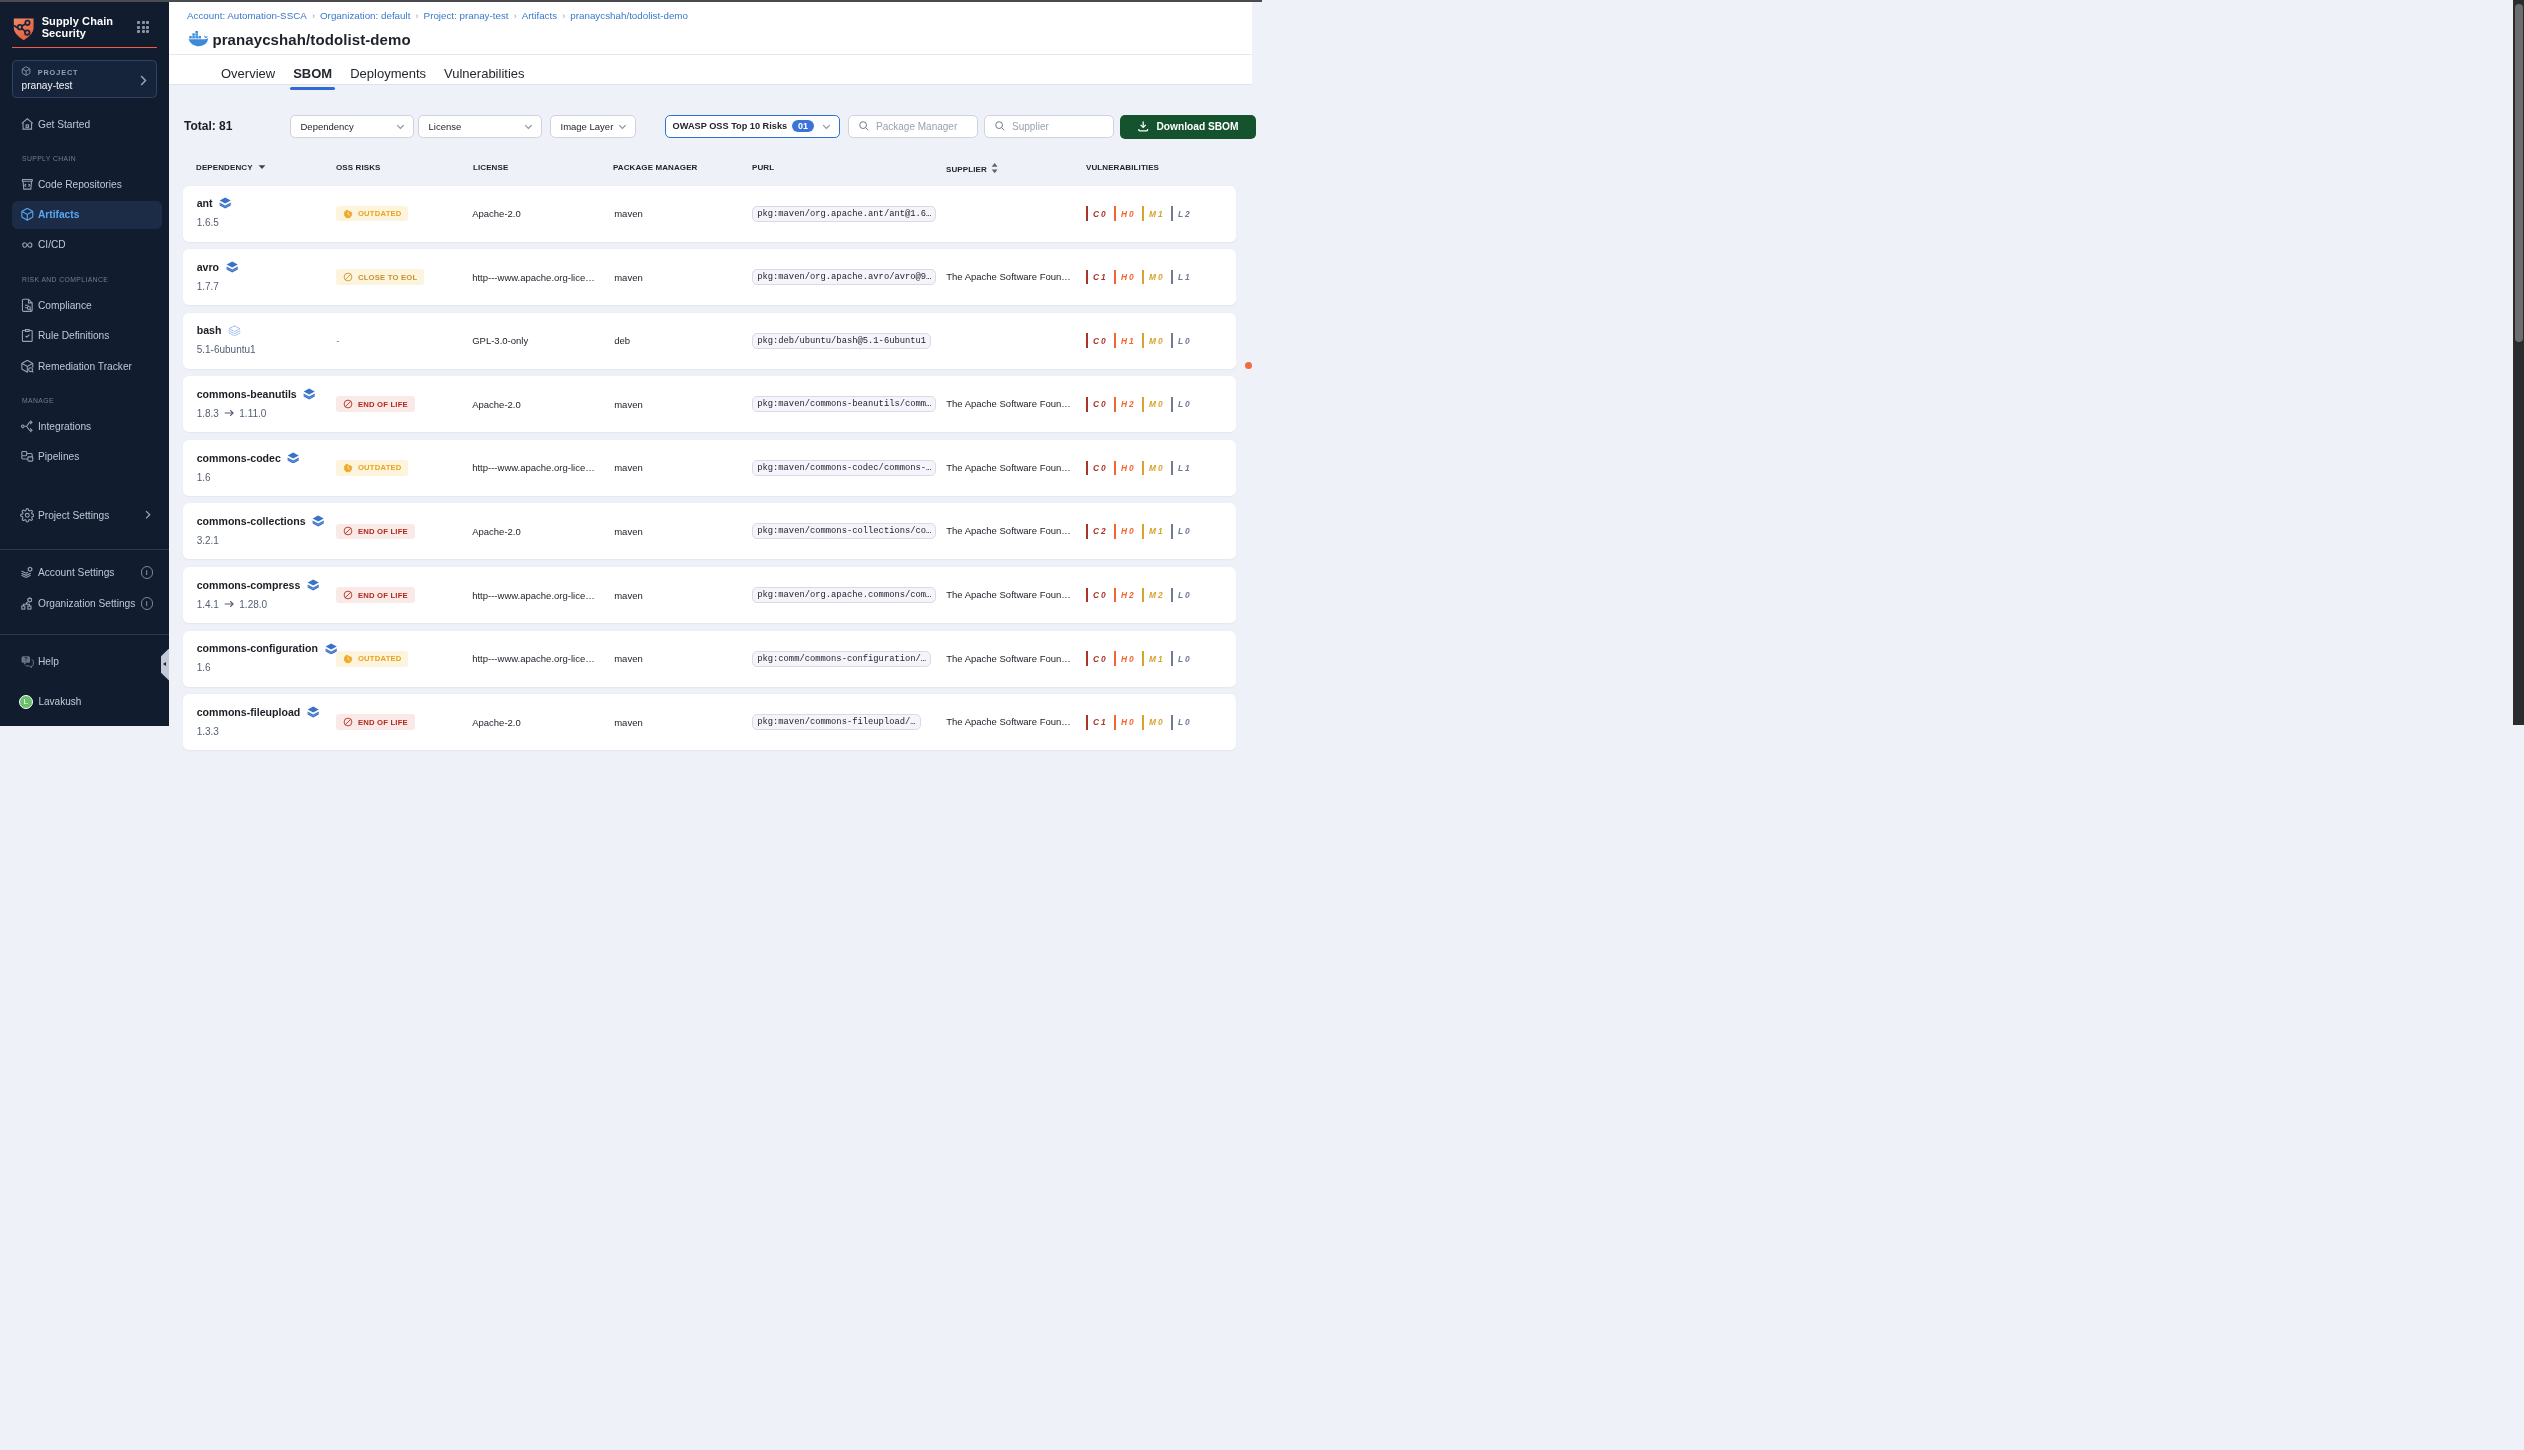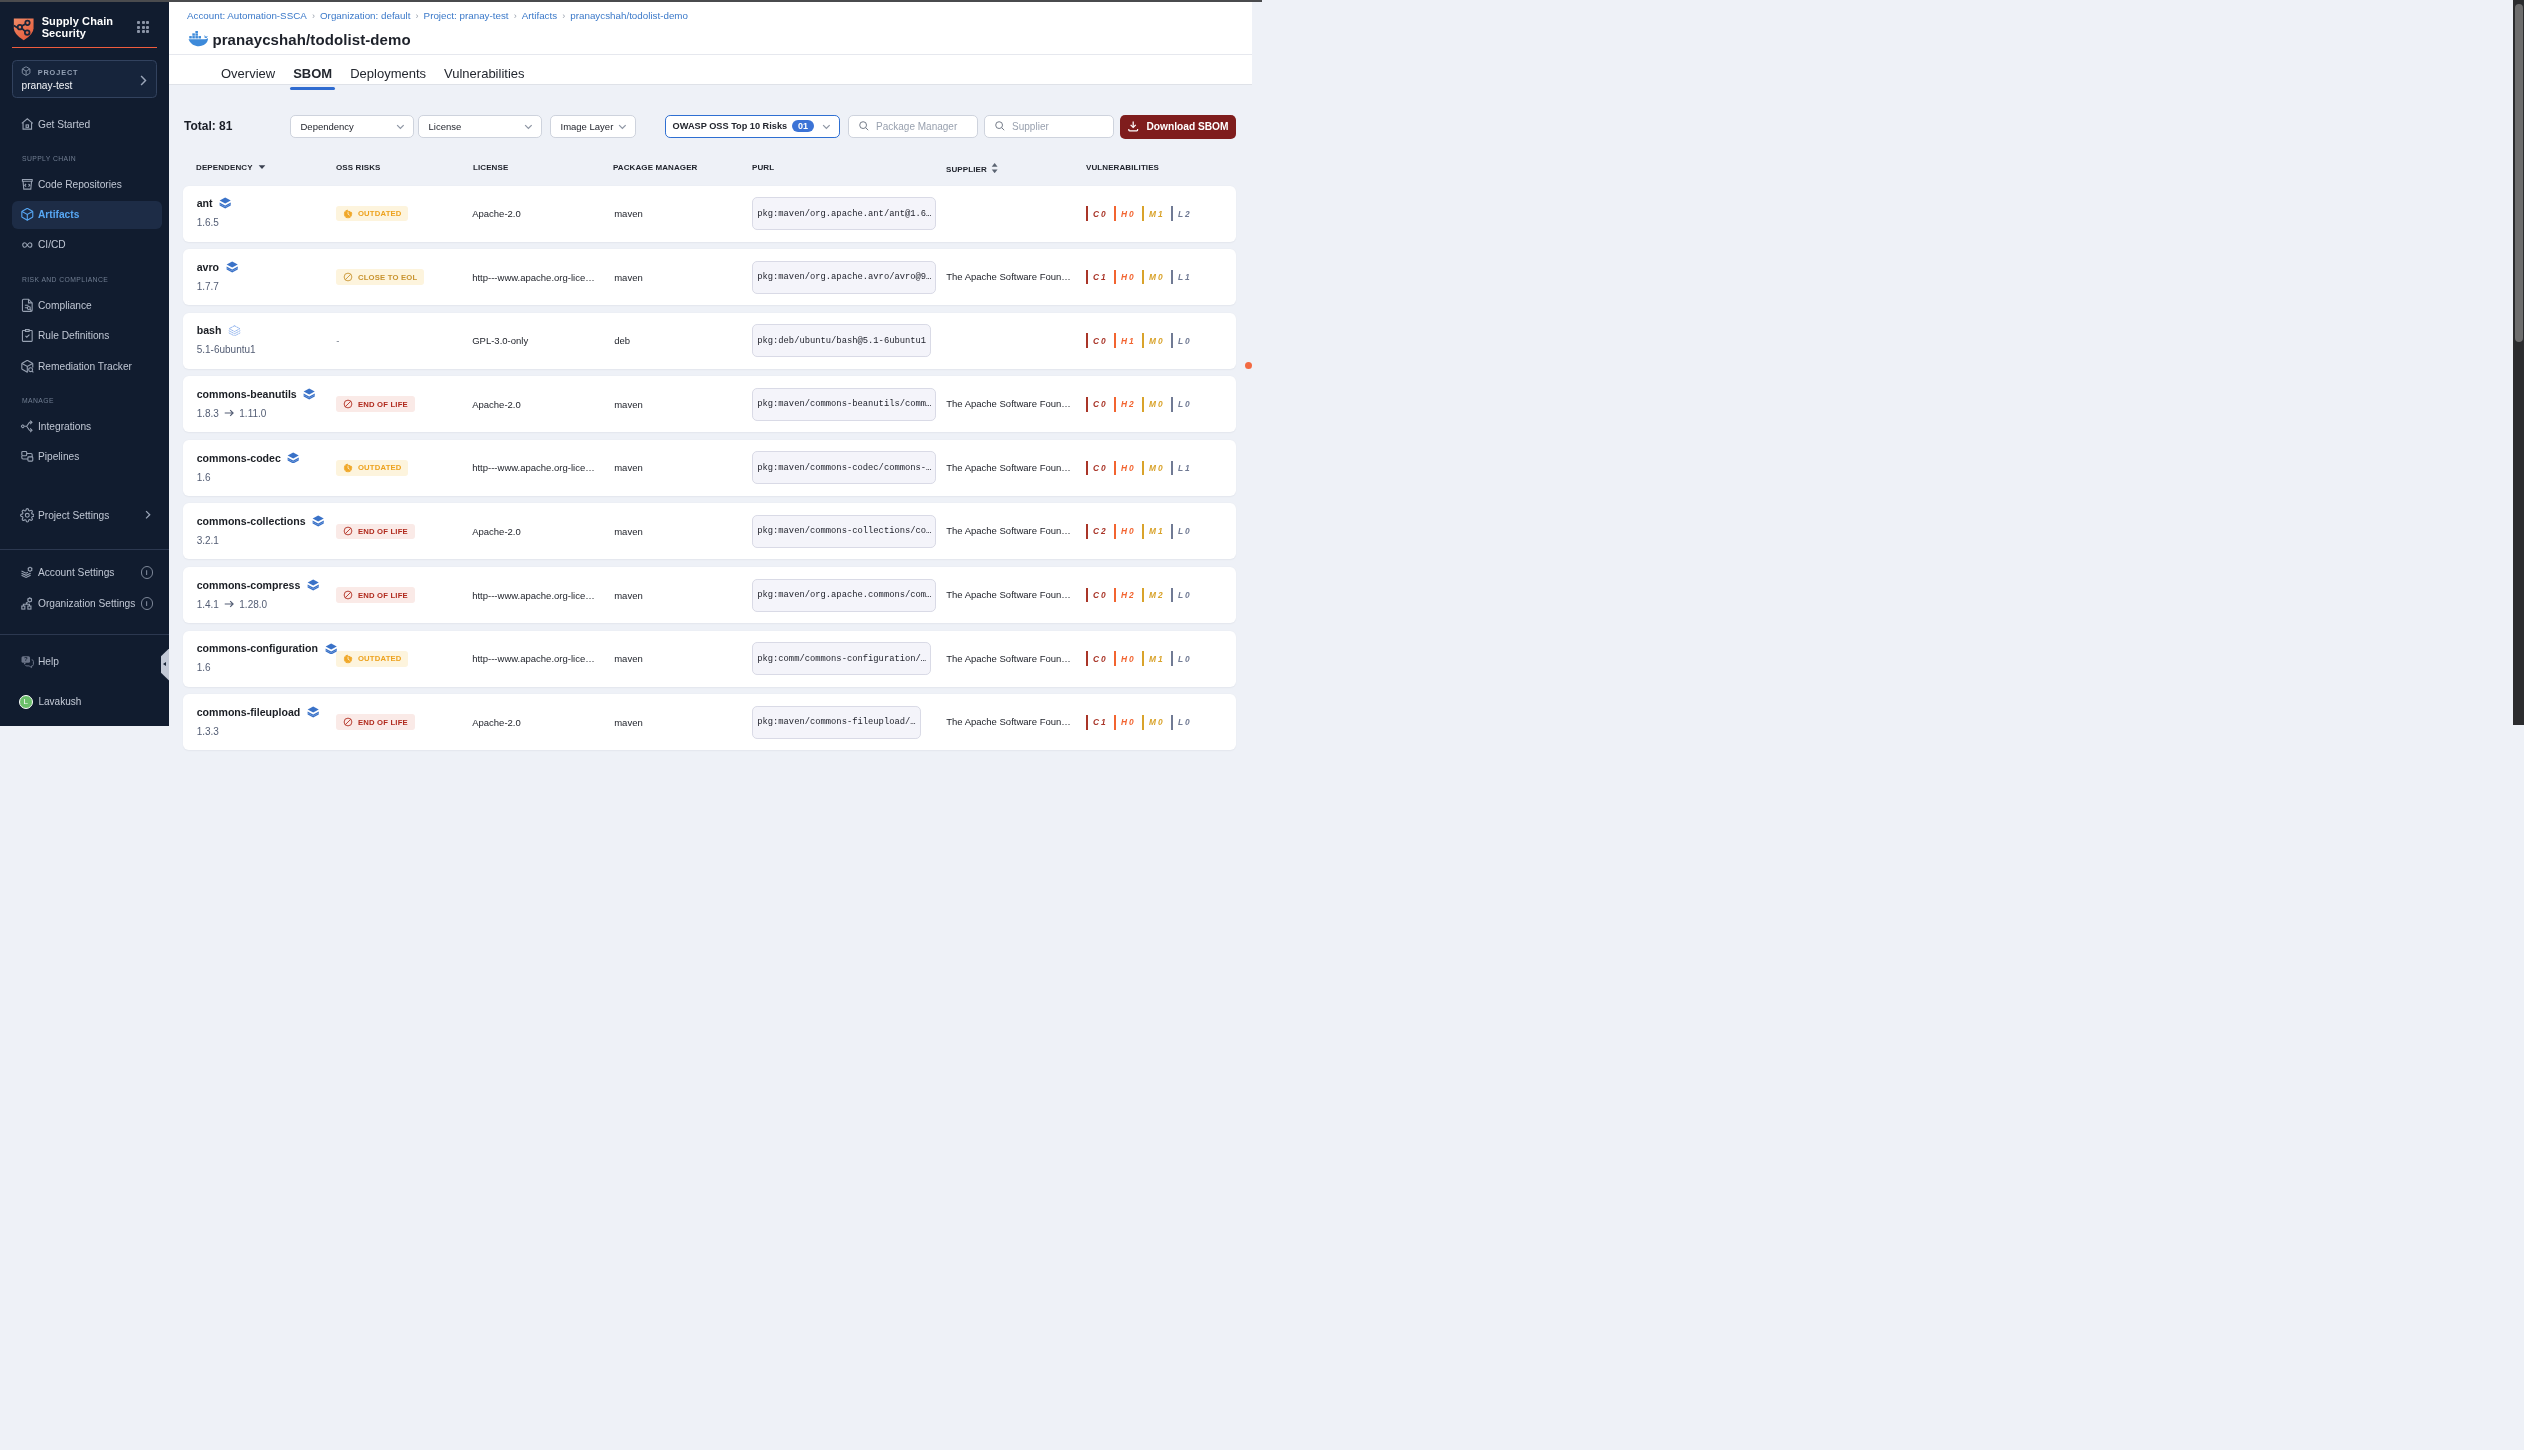--- a/index.html
+++ b/index.html
@@ -40,37 +40,37 @@
 
 .content { position:absolute; left:0; top:84px; width:1083px; height:640px; }
 .total { position:absolute; left:15px; top:33px; font-size:12px; font-weight:700; color:#191d26; }
 .fbox { position:absolute; top:29px; height:23.4px; background:#fff; border:0.7px solid #ced3dd; border-radius:5.1px; display:flex; align-items:center; font-size:9.5px; color:#23262e; }
 .fbox .lbl { margin-left:9.5px; white-space:nowrap; }
 .fbox .chev { position:absolute; right:8px; top:8.8px; width:8.8px; height:5.8px; }
 .owasp { border:1.5px solid #2e6fd2; font-weight:700; font-size:9.2px; }
 .owasp .lbl{margin-left:6.6px;}
 .pill01 { background:#3b73d6; color:#fff; font-size:9px; font-weight:700; border-radius:6.6px; padding:1.1px 5.8px; margin-left:5.1px; letter-spacing:0; }
 .sinput { position:absolute; top:29px; height:23.4px; background:#fff; border:0.7px solid #ced3dd; border-radius:5.1px; display:flex; align-items:center; color:#99a1af; font-size:10px; }
-.dlbtn { position:absolute; left:951px; top:29px; width:116px; height:24px; background:#7f1d1d; border-radius:5.1px; color:#fff; font-weight:700; font-size:10.2px; display:flex; align-items:center; justify-content:center; gap:6.6px;}
+.dlbtn { position:absolute; left:951px; top:29px; width:136px; height:24px; background:#14532d; border-radius:5.1px; color:#fff; font-weight:700; font-size:10.2px; display:flex; align-items:center; justify-content:center; gap:6.6px;}
 
 .thead { position:absolute; top:77px; left:0; width:1083px; font-size:8px; font-weight:700; color:#1e222b; letter-spacing:0.1px; }
 .thead span { position:absolute; }
 .rows { position:absolute; left:14.2px; top:100px; width:1053px; }
 .card { position:relative; width:1053px; height:56px; background:#fff; border-radius:5.8px; box-shadow:0 0.7px 1.5px rgba(30,40,60,.05); margin-bottom:7.6px; }
 .dep { position:absolute; left:13.5px; top:11.7px; }
 .dep .nm { font-size:10.6px; font-weight:700; color:#1b1e24; display:flex; align-items:center; gap:6.6px;}
 .dep .ver { margin-top:8px; font-size:10px; color:#535d74; display:flex; align-items:center; gap:5.1px;}
 .cell { position:absolute; top:0; height:56px; display:flex; align-items:center; font-size:9.5px; color:#22252d; }
 .trunc { max-width:126px; overflow:hidden; text-overflow:ellipsis; white-space:nowrap; }
 .sup { max-width:128px; overflow:hidden; text-overflow:ellipsis; white-space:nowrap; display:block; line-height:56px; }
 .badge { display:inline-flex; align-items:center; gap:5.1px; height:15.7px; border-radius:2.9px; font-size:7.7px; font-weight:700; letter-spacing:0.2px; padding:0 6.6px; }
 .b-out { background:#fdf4dd; color:#eda21e; }
 .b-eol { background:#faeae7; color:#b02a1d;justify-content:flex-end; }
 .b-cte { background:#fdf4dd; color:#c8932f; }
-.purl { font-family:"Liberation Mono",monospace; font-size:8.8px; color:#1c1e28; background:#f4f4fa; border:0.7px solid #d9dae6; border-radius:5.1px; height:33px; display:flex; align-items:center; padding:0 4px; white-space:pre; }
+.purl { font-family:"Liberation Mono",monospace; font-size:8.8px; color:#1c1e28; background:#f4f4fa; border:0.7px solid #d9dae6; border-radius:5.1px; height:16px; display:flex; align-items:center; padding:0 4px; white-space:pre; }
 .vuln { display:flex; align-items:center;font-style:italic; }
 .vuln .bar { width:1.8px; height:14.6px; margin-right:5.1px; }
 .vuln .vt { font-size:8.4px; font-weight:700; letter-spacing:1.9px; margin-right:6.6px; }
 .vC { color:#a93528; } .bC { background:#a93528; }
 .vH { color:#f26430; } .bH { background:#f26430; }
 .vM { color:#d9a32b; } .bM { background:#d9a32b; }
 .vL { color:#707a94; } .bL { background:#707a94; }
 
 .sb-track { position:absolute; right:0; top:0; width:11px; height:725px; background:#2b2c2e; z-index:60;}
 .sb-thumb { position:absolute; right:0.7px; top:3.7px; width:8px; height:338px; border-radius:4.4px; background:#6d6d6d; }

